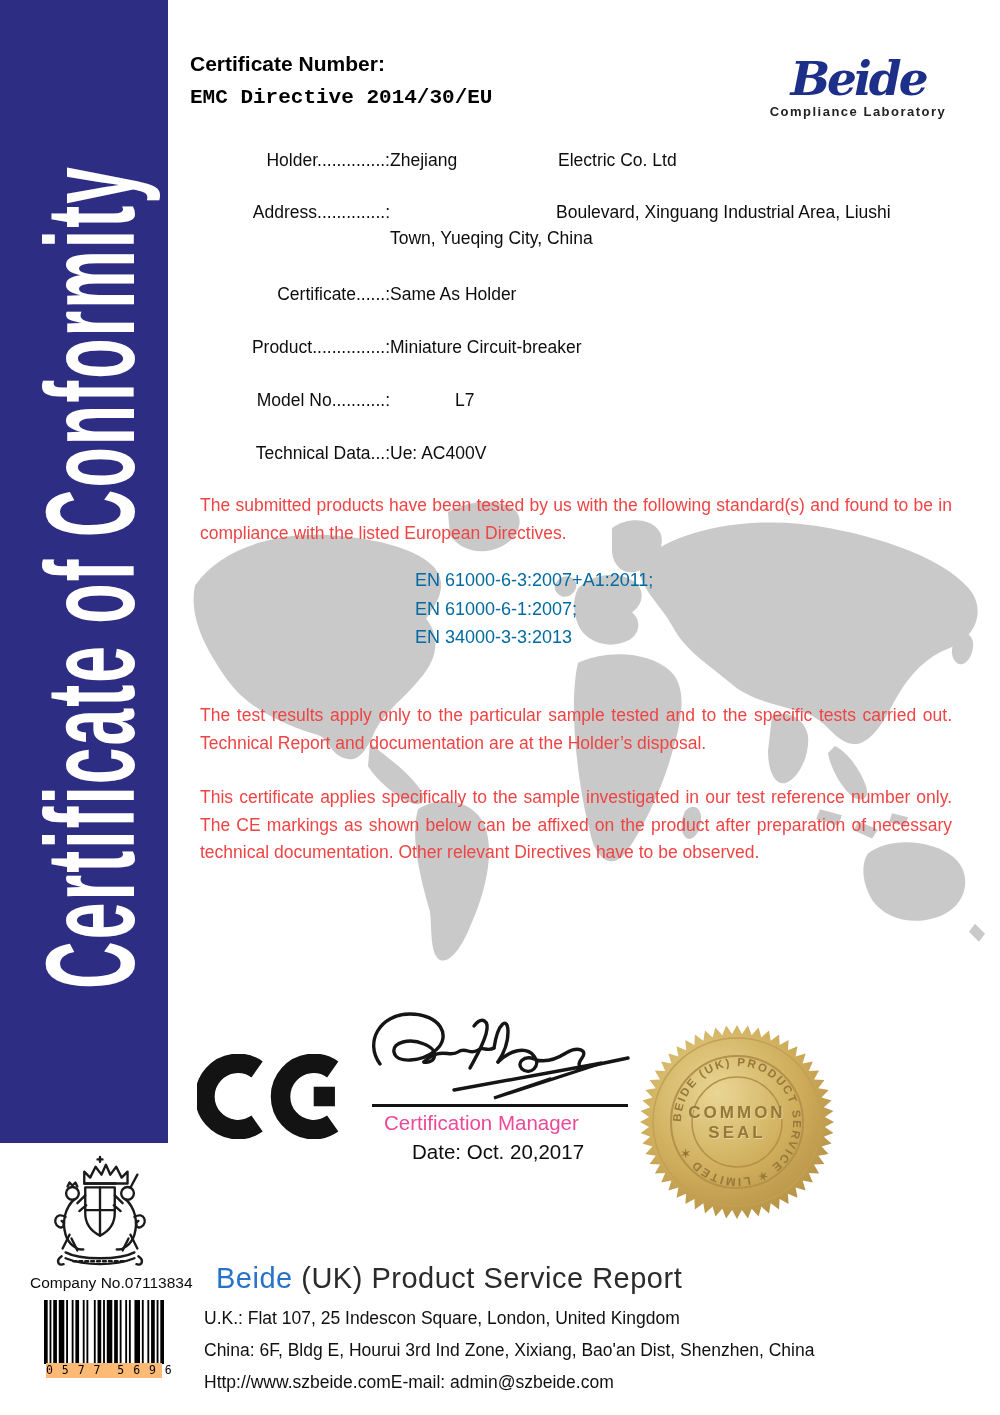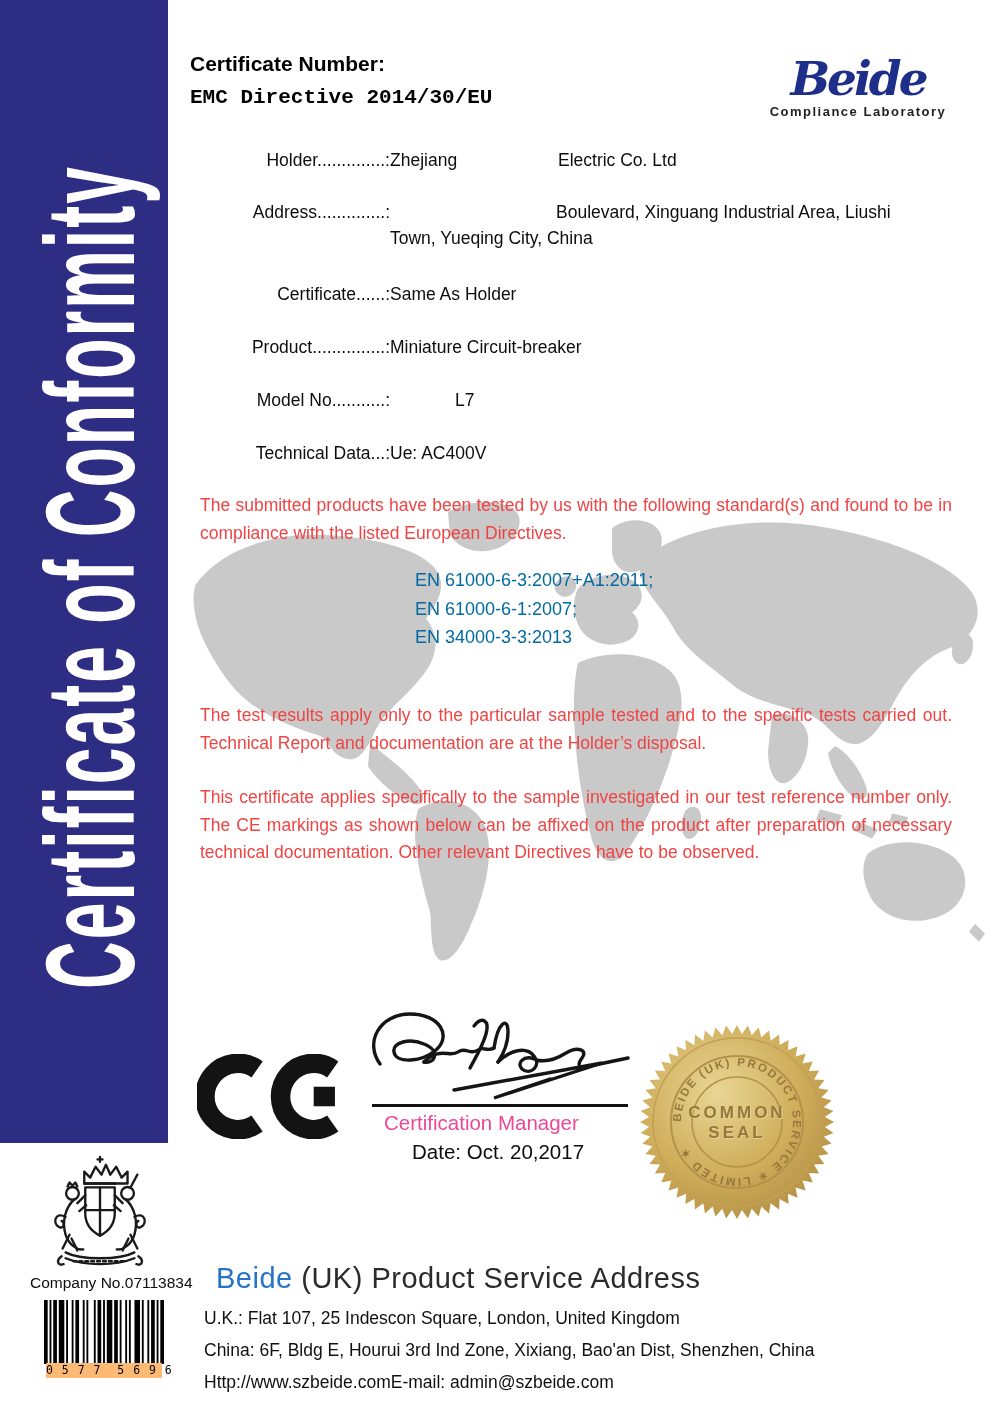--- a/index.html
+++ b/index.html
@@ -220,21 +220,21 @@
         <rect x="97.85" y="0" width="1.85" height="64" fill="#000"></rect>
         <rect x="103.38" y="0" width="1.85" height="64" fill="#000"></rect>
         <rect x="107.08" y="0" width="3.69" height="64" fill="#000"></rect>
         <rect x="112.62" y="0" width="1.85" height="64" fill="#000"></rect>
         <rect x="116.31" y="0" width="3.69" height="64" fill="#000"></rect>
       </svg>
     <div class="barcode-digits">0 5 7 7  5 6 9 6</div>
   </div>
 
   <div class="footer-title">
-    <span class="blue">Beide</span><span> (UK) Product Service Address</span>
+    <span class="blue">Beide</span><span> (UK) Product Service Report</span>
   </div>
   <div class="fline" style="top:1308px">U.K.: Flat 107, 25 Indescon Square, London, United Kingdom</div>
   <div class="fline" style="top:1340px">China: 6F, Bldg E, Hourui 3rd Ind Zone, Xixiang, Bao'an Dist, Shenzhen, China</div>
   <div class="fline" style="top:1372px">
     <span>Http://www.szbeide.com</span><span class="email-span">E-mail: admin@szbeide.com</span>
   </div>
 
 </div>
 
 </body></html>

